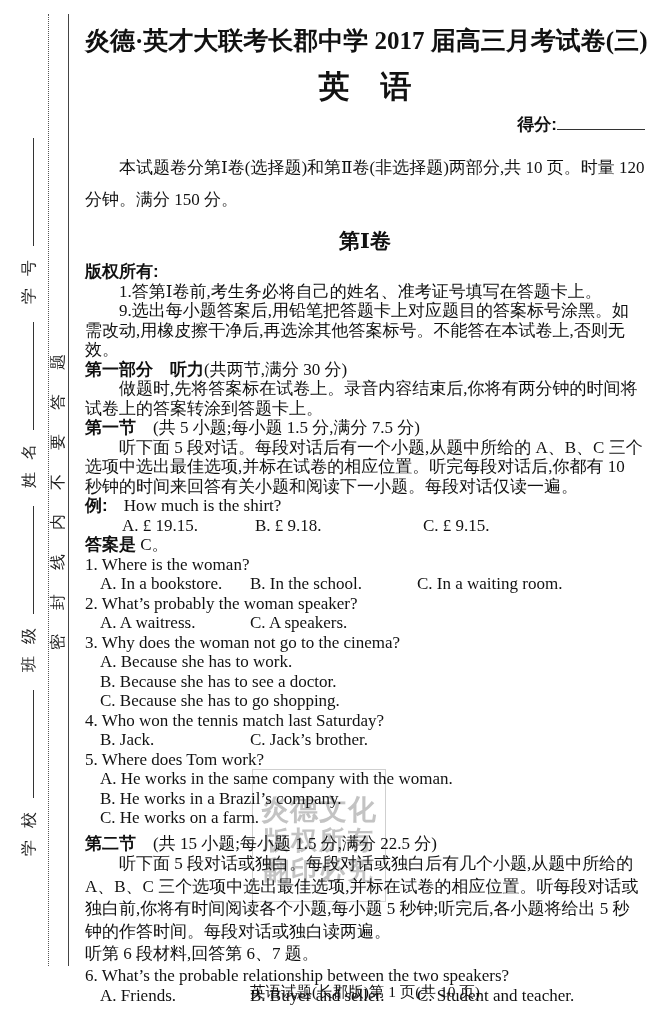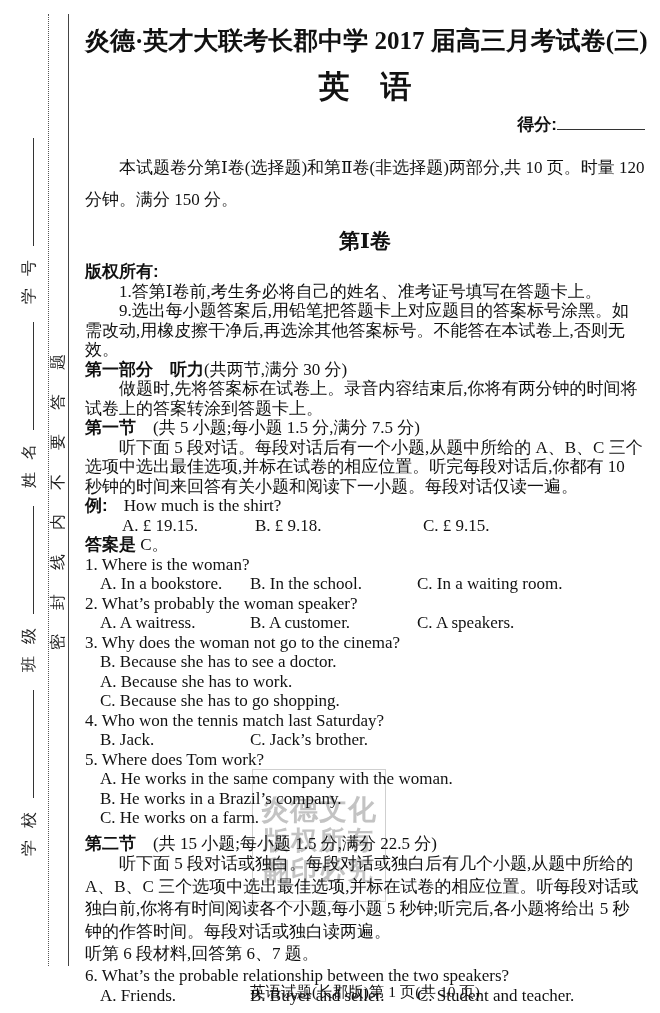--- a/index.html
+++ b/index.html
@@ -166,30 +166,29 @@
       <span class="opt">A. In a bookstore.</span>
       <span class="opt">B. In the school.</span>
       <span class="opt">C. In a waiting room.</span>
     </div>
   </div>
 
   <div class="question">
     <div>2. What’s probably the woman speaker?</div>
     <div class="opts row3">
       <span class="opt">A. A waitress.</span>
-      <span class="opt">B. A customer.</span>
       <span class="opt">C. A speakers.</span>
     </div>
   </div>
 
   <div class="question">
     <div>3. Why does the woman not go to the cinema?</div>
     <div class="opts stacked">
+      <span class="opt">A. Because she has to work.</span>
       <span class="opt">B. Because she has to see a doctor.</span>
-      <span class="opt">A. Because she has to work.</span>
       <span class="opt">C. Because she has to go shopping.</span>
     </div>
   </div>
 
   <div class="question">
     <div>4. Who won the tennis match last Saturday?</div>
     <div class="opts row3">
       <span class="opt">B. Jack.</span>
       <span class="opt">C. Jack’s brother.</span>
     </div>

